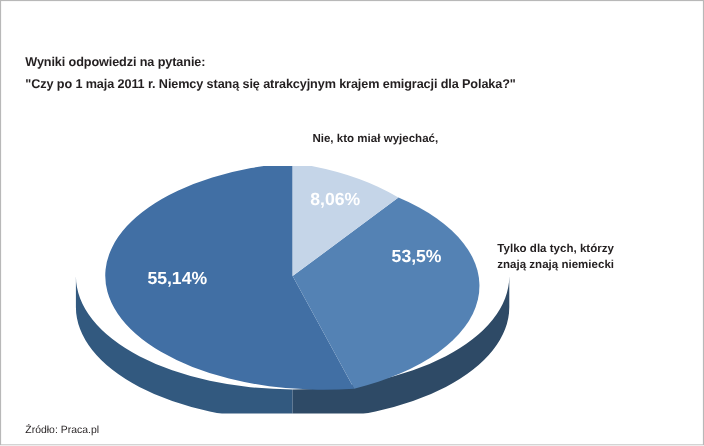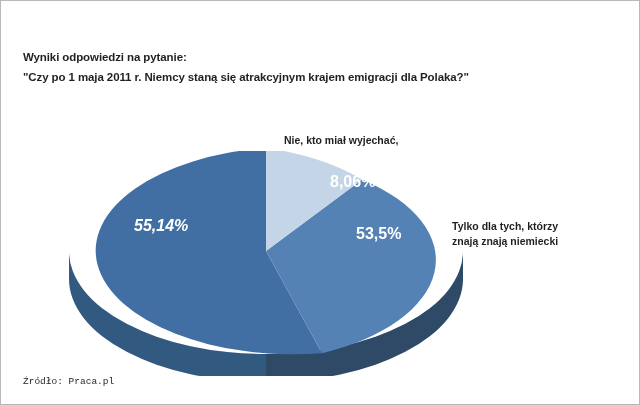--- a/index.html
+++ b/index.html
@@ -42,21 +42,20 @@
     position: absolute;
     font-size: 10.5px;
     font-weight: bold;
     color: #231f20;
     line-height: 15px;
   }
   .callout-top {
     left: 283px;
     top: 118px;
     text-align: left;
-    margin-top: 14px;
   }
   .callout-left {
     left: 18px;
     top: 152px;
     text-align: left;
   }
   .callout-right {
     left: 451px;
     top: 218px;
     text-align: center;
@@ -77,33 +76,32 @@
   }
 
   
   .pct {
     position: absolute;
     font-size: 16px;
     font-weight: bold;
     color: #ffffff;
     white-space: nowrap;
   }
-  .pct-a { left: 133px; top: 216px; font-style: italic; }   
+  .pct-a { left: 133px; top: 244px; }   
   .pct-b { left: 355px; top: 224px; }   
-  .pct-c { left: 281px; top: 172px; margin-left: 48px; }   
+  .pct-c { left: 281px; top: 172px; }   
 
   
   .source {
     position: absolute;
     left: 22px;
-    top: 375px;
+    top: 385px;
     font-size: 9.5px;
     color: #231f20;
     white-space: nowrap;
-    font-family: Liberation Mono, monospace;
   }
 </style>
 </head>
 <body>
 
 <div class="canvas">
 
   <div class="title-block">
     <div class="title-line">Wyniki odpowiedzi na pytanie:</div>
     <div class="title-line">"Czy po 1 maja 2011 r. Niemcy staną się atrakcyjnym krajem emigracji dla Polaka?"</div>

